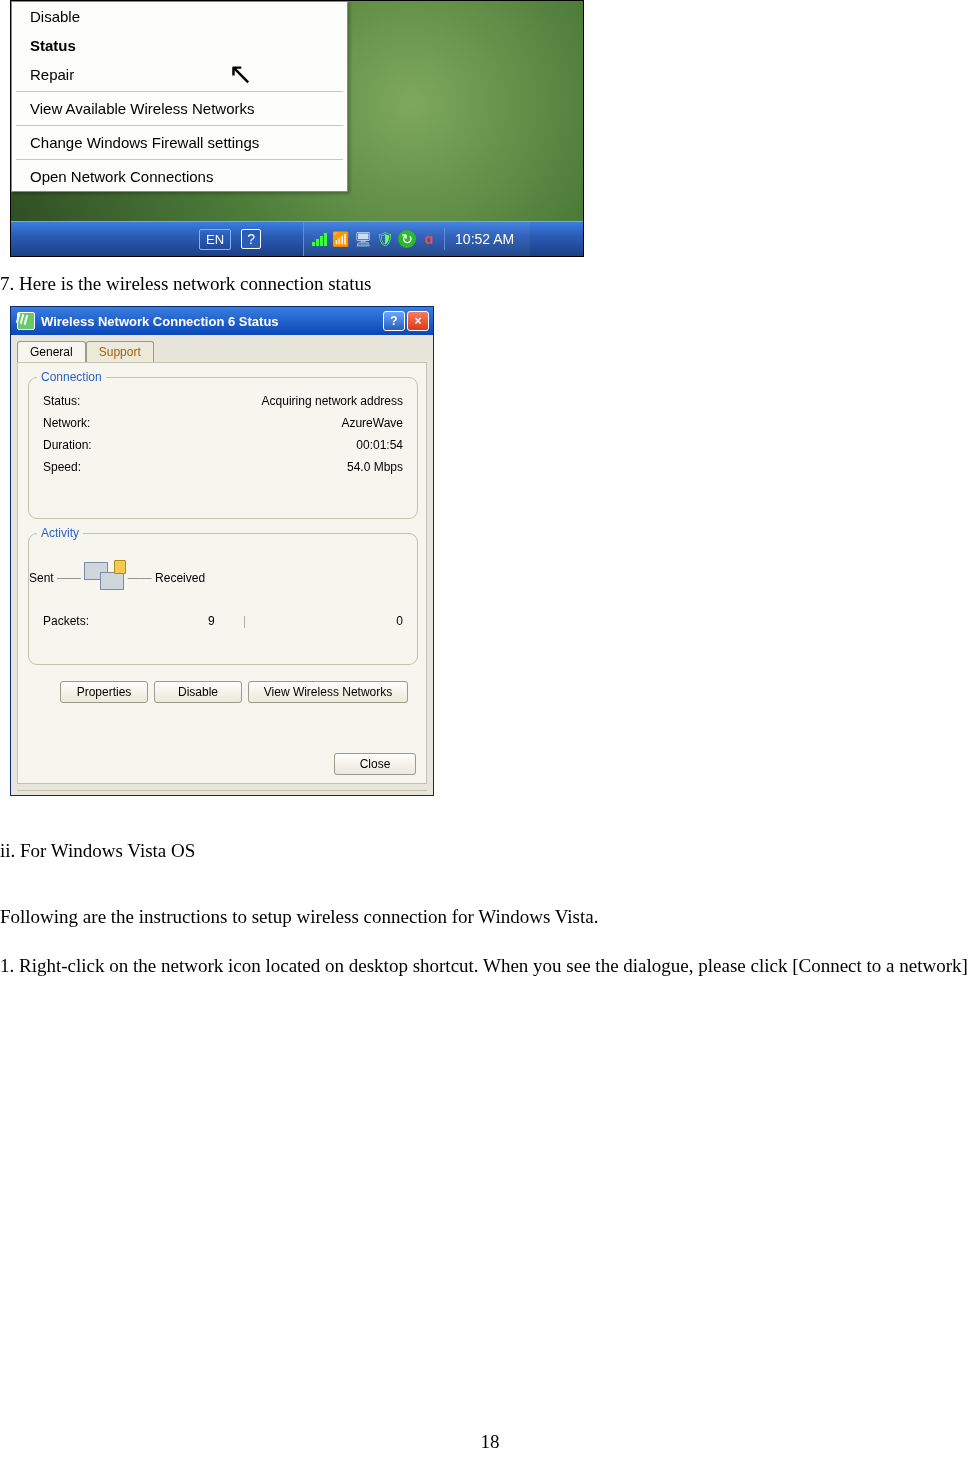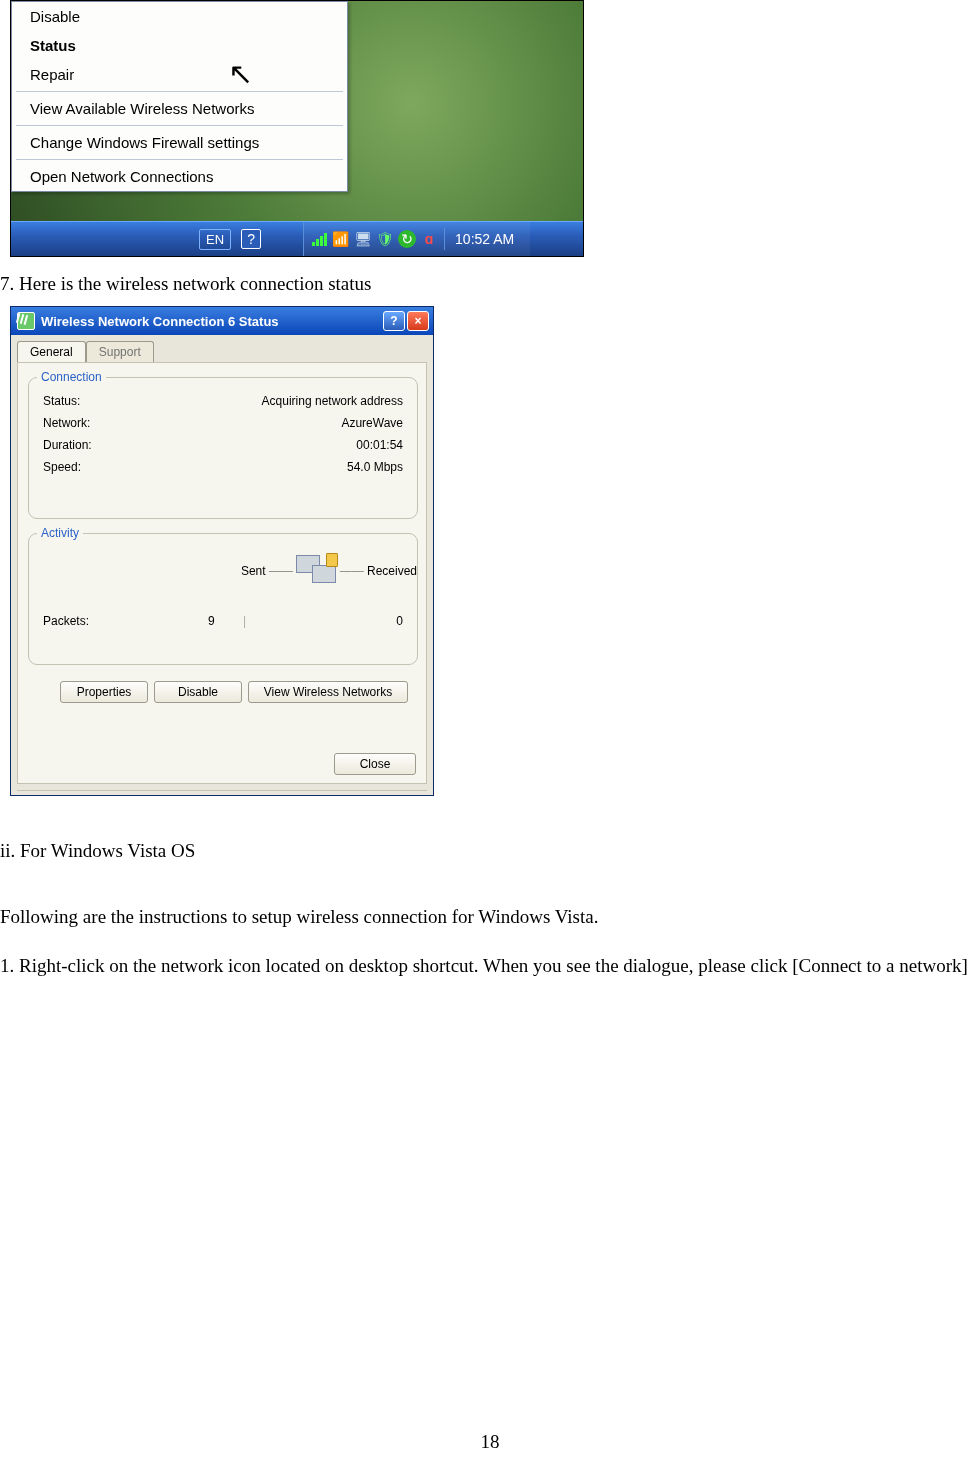--- a/index.html
+++ b/index.html
@@ -158,21 +158,21 @@
   }
   .tb-help{background:linear-gradient(#6aa7ff,#2a5db8);}
   .tb-close{background:linear-gradient(#ff7a5a,#d63a1b);}
   .tabs-row {
     display:flex;align-items:flex-end;gap:0;padding:6px 6px 0 6px;
   }
   .tab {
     background:#f7f6ee;border:1px solid #9c9a8c;border-bottom:none;
     padding:3px 12px;border-radius:3px 3px 0 0;font-size:12px;
   }
-  .tab.inactive{background:#ece9db;color:#737373;text-align:center;}
+  .tab.inactive{background:#ece9db;color:#a16207;text-align:center;}
   .panel {
     margin:0 6px 6px 6px;background:#f7f6ee;border:1px solid #c5c2b2;
     height:420px;position:relative;
   }
   .group {
     position:absolute;border:1px solid #c5c2b2;border-radius:9px;
   }
   .group .legend{
     position:absolute;left:8px;top:-8px;background:#f7f6ee;padding:0 4px;color:#2a62c9;font-size:12px;
   }
@@ -180,21 +180,21 @@
   .g2{left:10px;top:170px;width:388px;height:130px;}
   .kv{position:absolute;left:14px;width:360px;display:flex;justify-content:space-between;font-size:12px;}
   .sigbars2{display:inline-flex;align-items:flex-end;gap:2px;height:16px;}
   .sigbars2 span{width:4px;background:#3cce3c;}
   .sigbars2 span:nth-child(1){height:5px}
   .sigbars2 span:nth-child(2){height:8px}
   .sigbars2 span:nth-child(3){height:11px}
   .sigbars2 span:nth-child(4){height:14px}
   .sigbars2 span:nth-child(5){height:17px;background:#b8d8b8;}
   .activity-center{
-    position:absolute;left:0;top:21px;width:100%;text-align:right;
+    position:absolute;left:0;top:28px;width:100%;text-align:left;
   }
   .act-icon{
     display:inline-block;width:40px;height:34px;vertical-align:middle;position:relative;
   }
   .act-icon .mon{width:22px;height:16px;background:#cfd6dc;border:1px solid #7a8aa8;position:absolute;}
   .act-icon .mon.m1{left:0;top:0;}
   .act-icon .mon.m2{left:16px;top:10px;}
   .act-icon .lock{position:absolute;right:-2px;top:-2px;width:10px;height:12px;background:#f4c94b;border:1px solid #b58a1a;border-radius:1px;}
   .act-line{color:#8a8a82;}
   .btn-row{position:absolute;left:10px;top:318px;width:398px;display:flex;gap:6px;padding-left:32px;}

